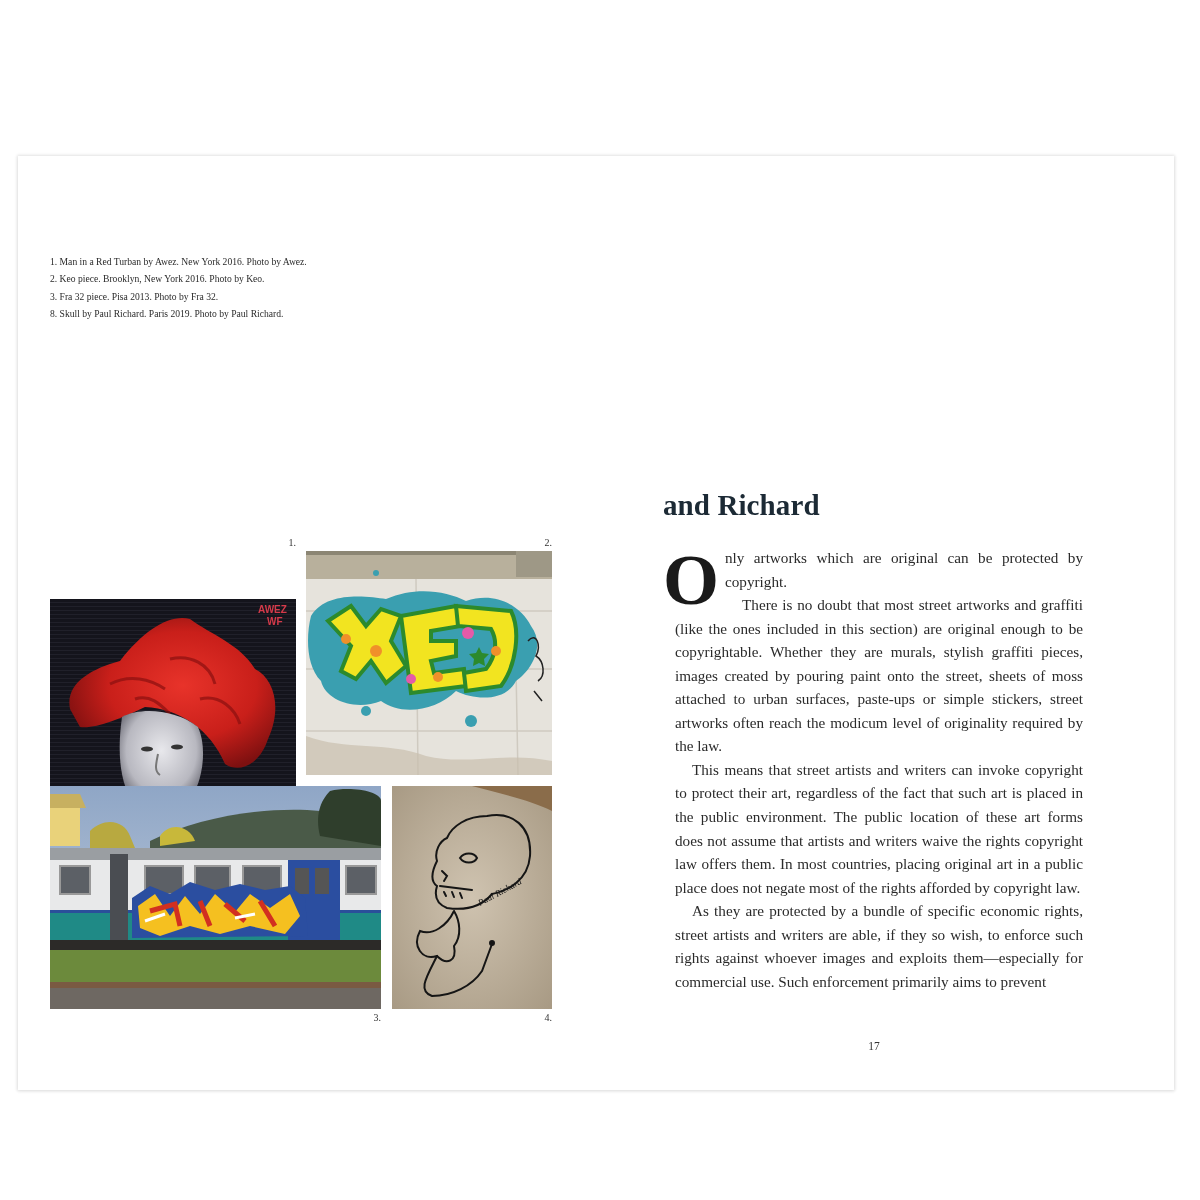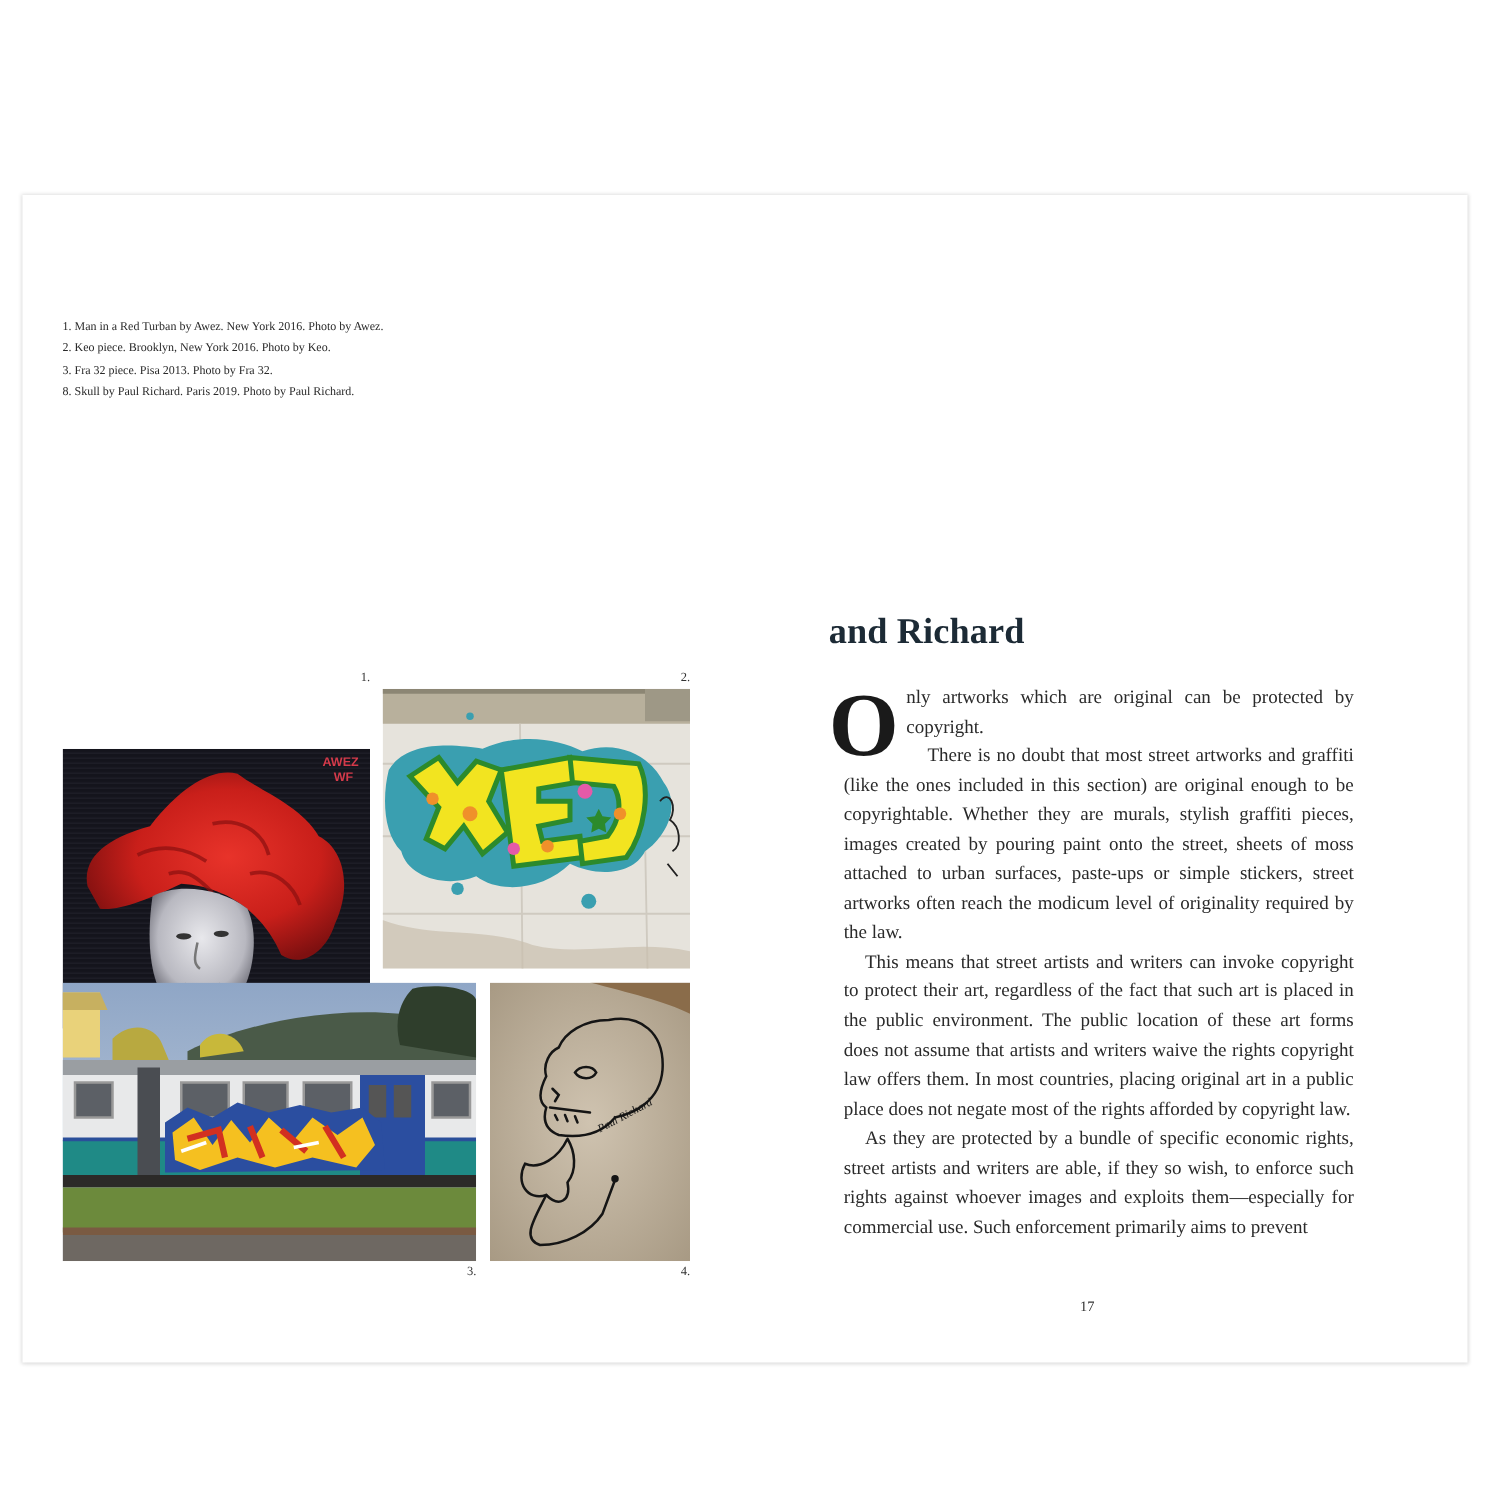--- a/index.html
+++ b/index.html
@@ -86,20 +86,21 @@
       line-height: 56px;
       height: 56px;
       margin: 6px 6px 0 0;
       color: #1a1a1a;
     }
     .page-number {
       position: absolute;
       left: 864px;
       top: 1040px;
       width: 20px;
+      text-align: center;
       font-family: "Liberation Serif", serif;
       font-size: 11.5px;
       color: #333;
     }
   </style>
 </head>
 <body>
 
 <div class="spread"></div>
 

